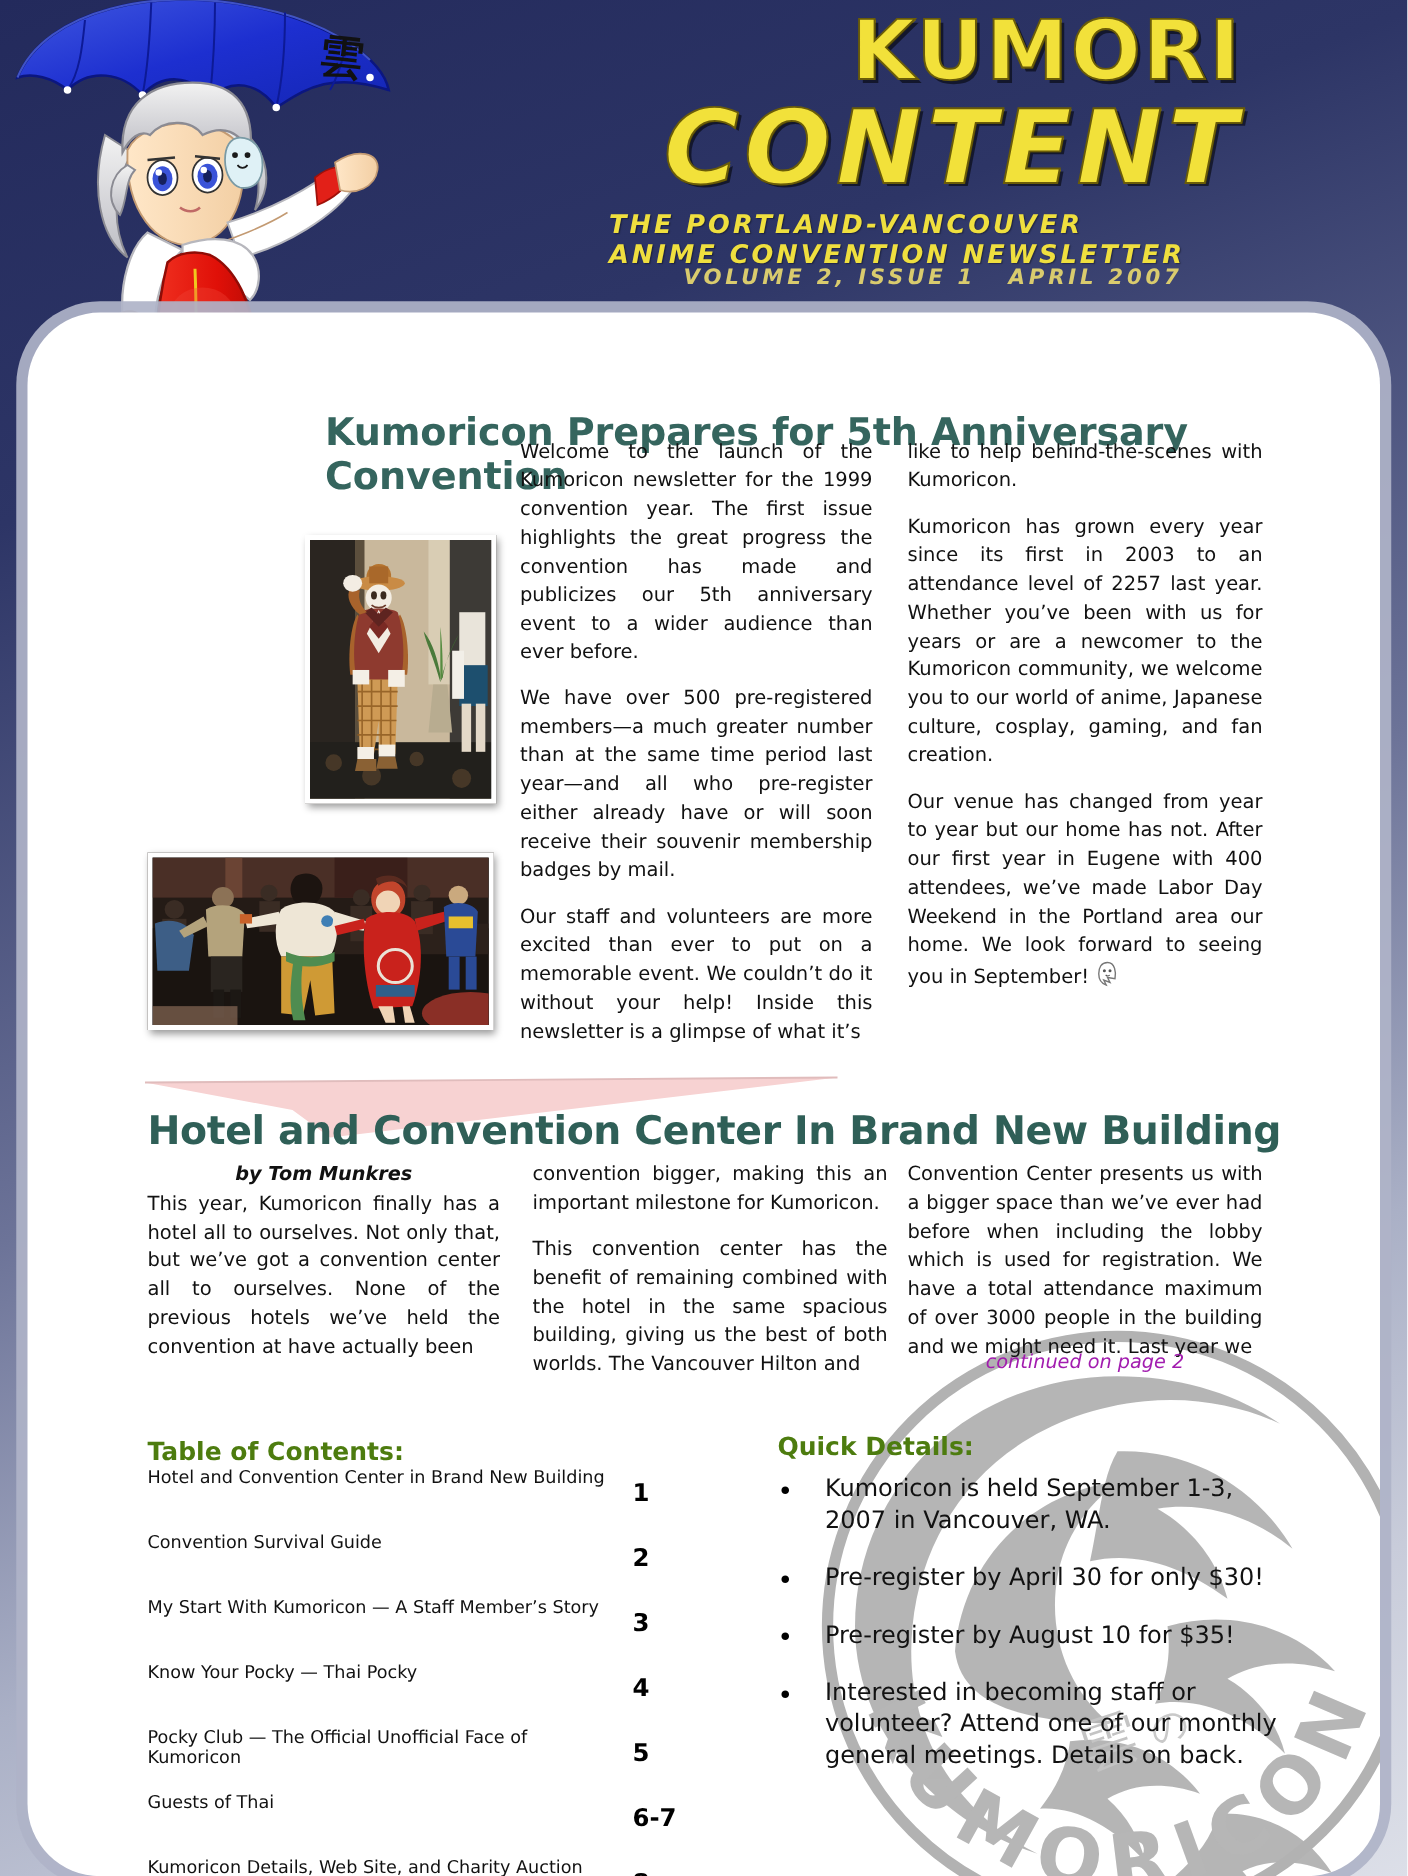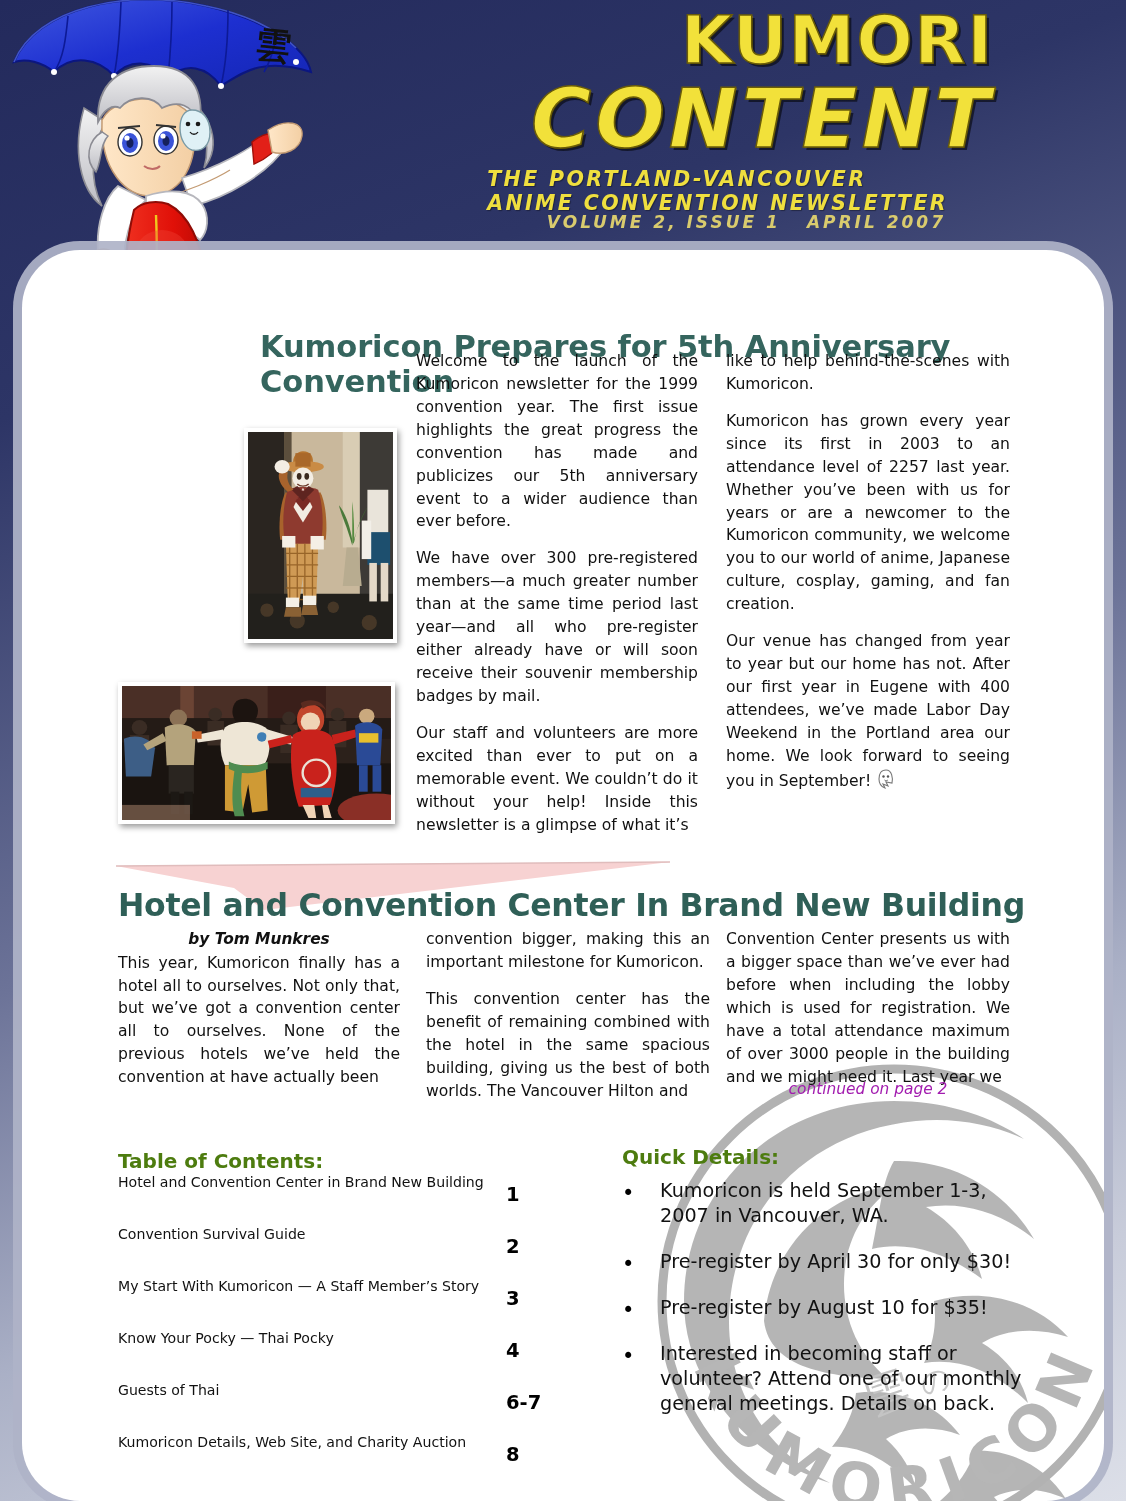--- a/index.html
+++ b/index.html
@@ -305,21 +305,21 @@
         <text x="226" y="364" font-size="46" fill="#c4c4c4" transform="rotate(-18 226 364)" class="kanji">雲</text>
         <text x="280" y="344" font-size="30" fill="#c9c9c9" transform="rotate(-18 280 344)" class="kanji">の</text>
       </svg>
 
       <div class="content">
 
         <h1 id="a1-title">Kumoricon Prepares for 5th Anniversary Convention</h1>
 
         <div class="col body-text" id="a1-c1">
           <p>Welcome to the launch of the Kumoricon newsletter for the 1999 convention year. The first issue highlights the great progress the convention has made and publicizes our 5th anniversary event to a wider audience than ever before.</p>
-          <p>We have over 300 pre-registered members—a much greater number than at the same time period last year—and all who pre-register either already have or will soon receive their souvenir membership badges by mail.</p>
+          <p>We have over 500 pre-registered members—a much greater number than at the same time period last year—and all who pre-register either already have or will soon receive their souvenir membership badges by mail.</p>
           <p>Our staff and volunteers are more excited than ever to put on a memorable event. We couldn’t do it without your help! Inside this newsletter is a glimpse of what it’s</p>
         </div>
 
         <div class="col body-text" id="a1-c2">
           <p>like to help behind-the-scenes with Kumoricon.</p>
           <p>Kumoricon has grown every year since its first in 2003 to an attendance level of 2257 last year. Whether you’ve been with us for years or are a newcomer to the Kumoricon community, we welcome you to our world of anime, Japanese culture, cosplay, gaming, and fan creation.</p>
           <p><span>Our venue has changed from year to year but our home has not. After our first year in Eugene with 400 attendees, we’ve made Labor Day Weekend in the Portland area our home. We look forward to seeing you in September!</span><span class="mascot-mini"><svg viewBox="0 0 20 22">
                   <path d="M10 2 C5 2 3 6 3 11 C3 16 6 19 9 20 L7 16 L12 18 L10 14 L16 15 C17 10 16 2 10 2 Z" fill="#fff" stroke="#777" stroke-width="1.1"></path>
                   <circle cx="7.5" cy="8.5" r="1.2" fill="#555"></circle>
                   <circle cx="12" cy="8.5" r="1.2" fill="#555"></circle>
@@ -502,20 +502,24 @@
           </div>
           <div class="toc-row">
             <span class="toc-label">My Start With Kumoricon — A Staff Member’s Story</span>
             <span class="toc-page">3</span>
           </div>
           <div class="toc-row">
             <span class="toc-label">Know Your Pocky — Thai Pocky</span>
             <span class="toc-page">4</span>
           </div>
           <div class="toc-row">
+            <span class="toc-label">Pocky Club — The Official Unofficial Face of Kumoricon</span>
+            <span class="toc-page">5</span>
+          </div>
+          <div class="toc-row">
             <span class="toc-label">Guests of Thai</span>
             <span class="toc-page">6-7</span>
           </div>
           <div class="toc-row">
             <span class="toc-label">Kumoricon Details, Web Site, and Charity Auction</span>
             <span class="toc-page">8</span>
           </div>
         </div>
 
         <h2 class="sec-head" id="qd-head">Quick Details:</h2>

